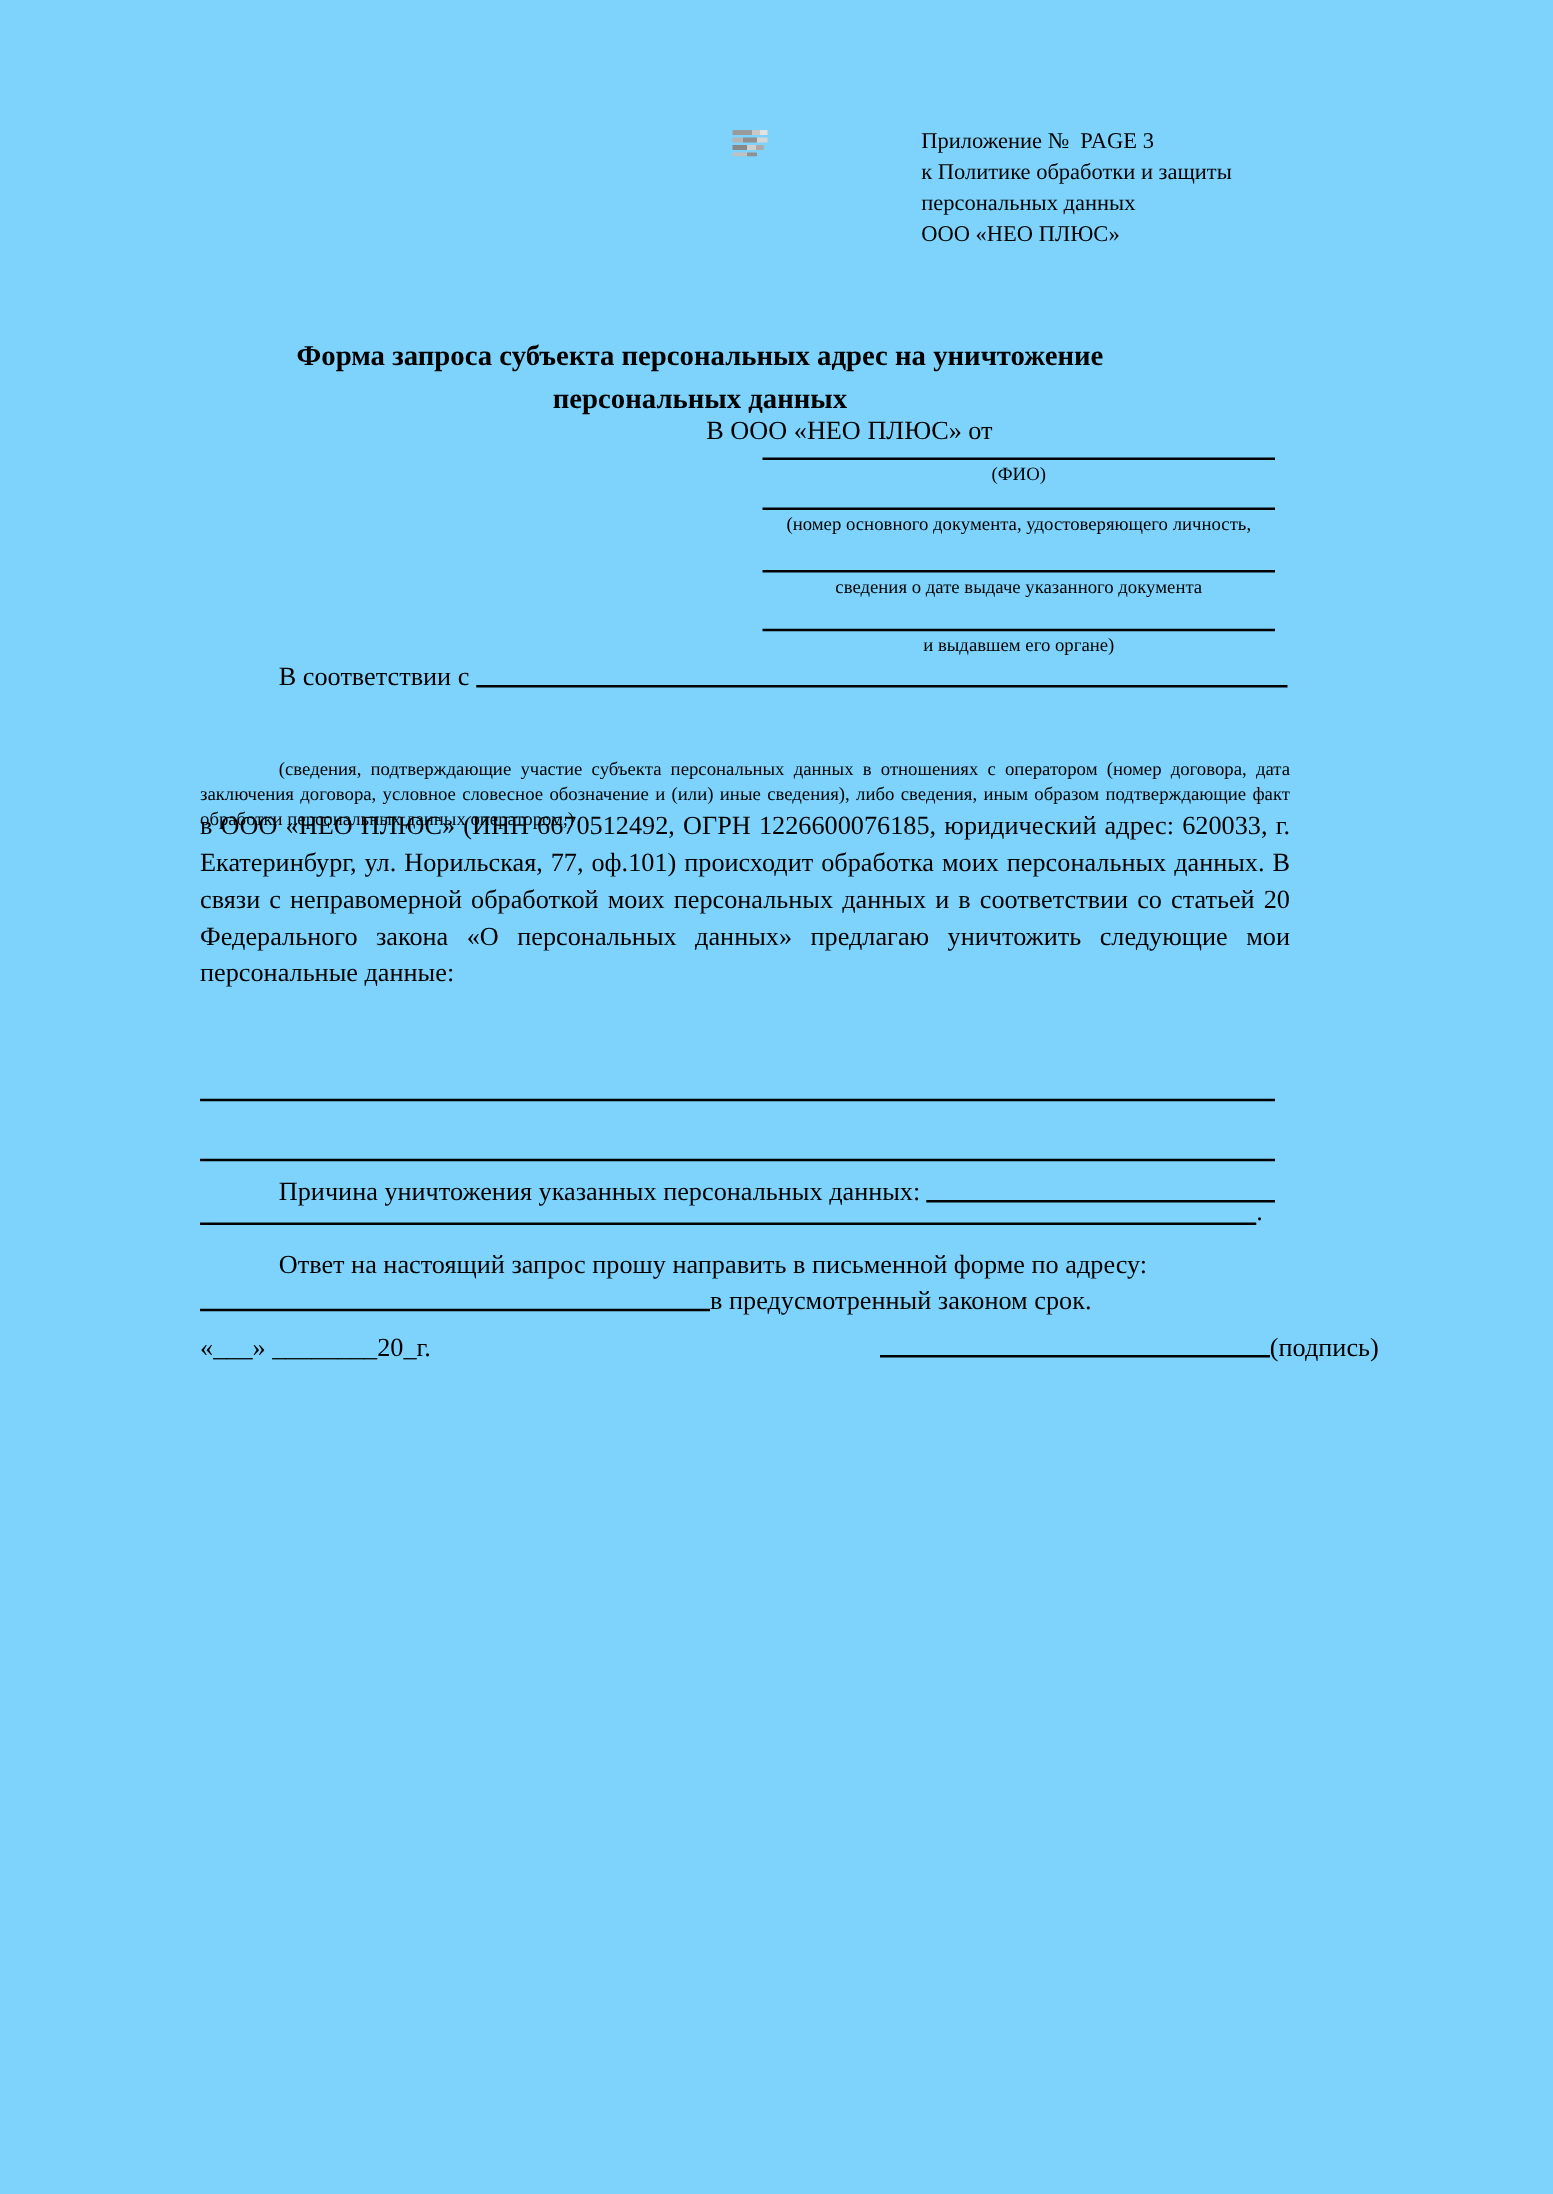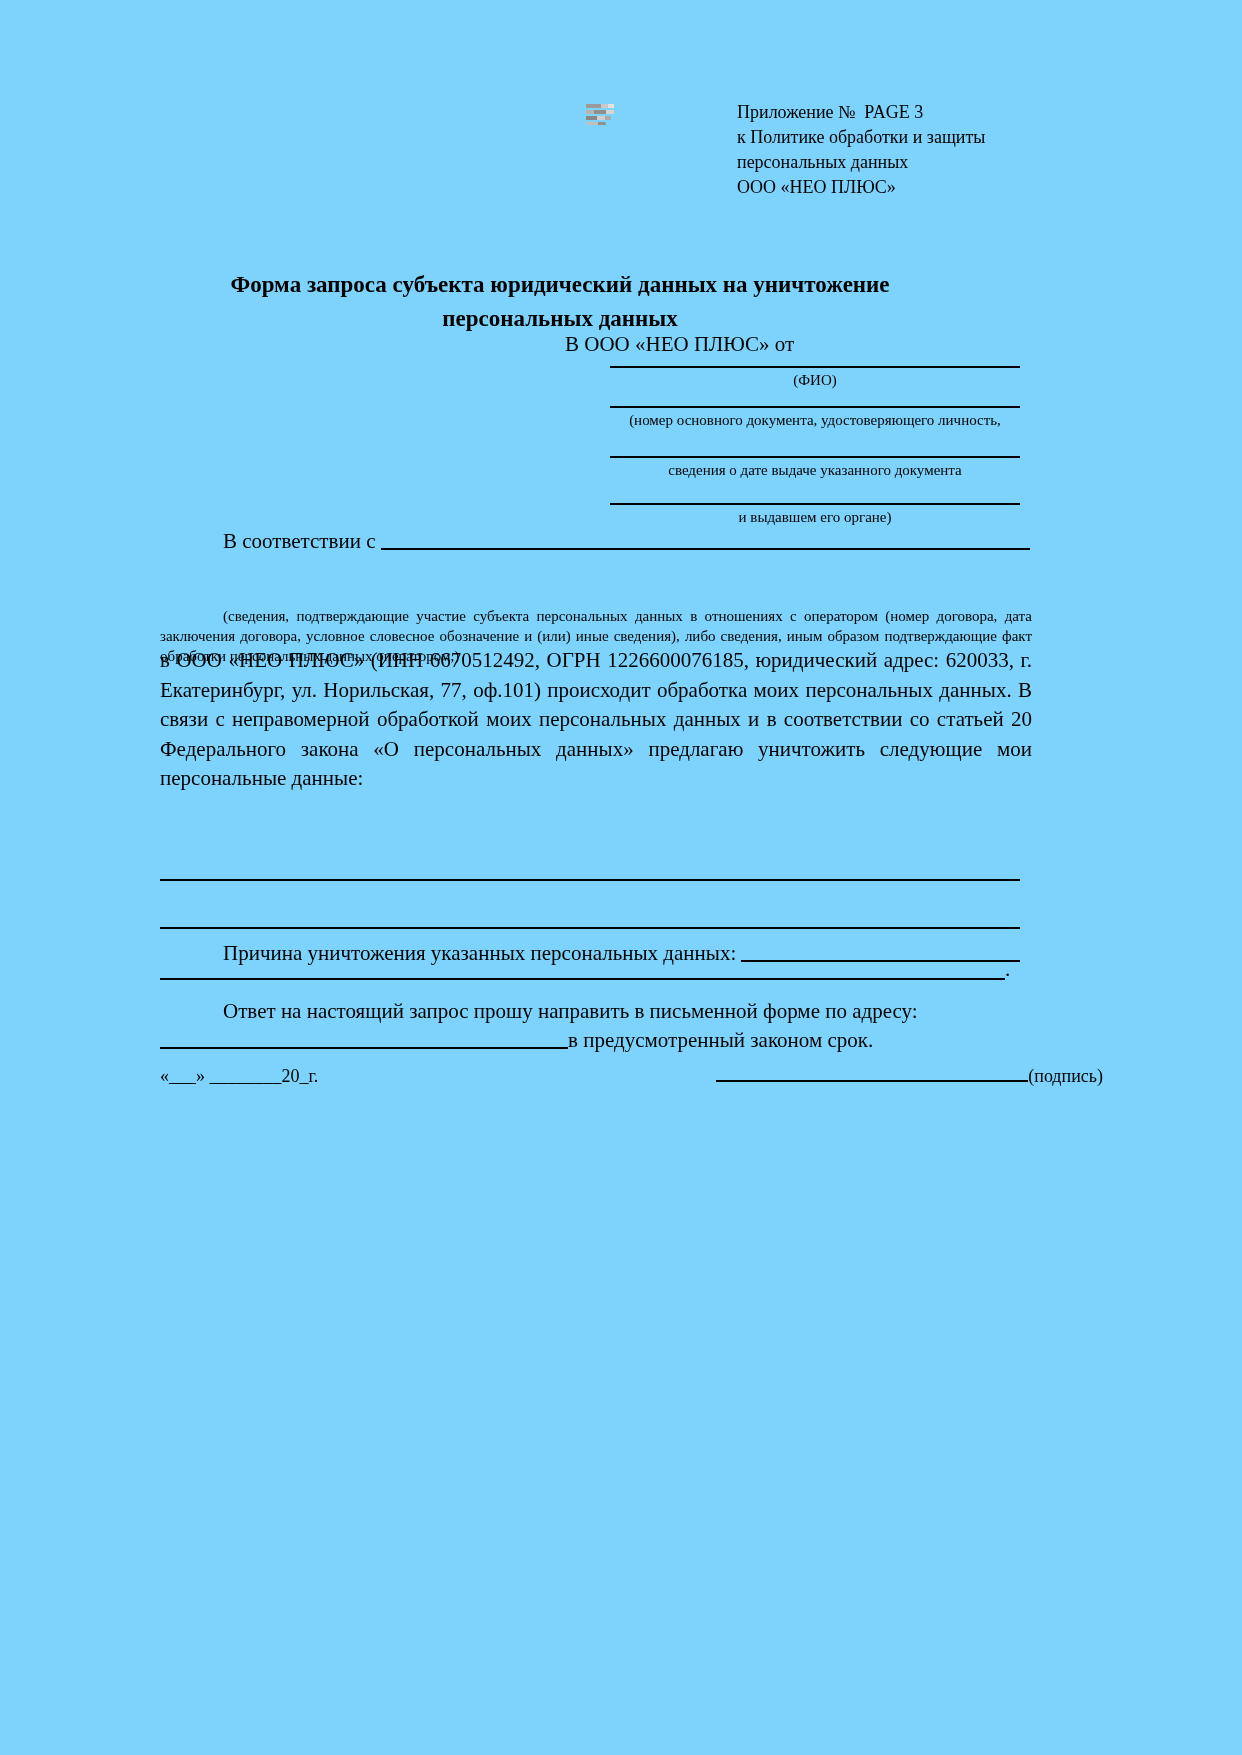--- a/index.html
+++ b/index.html
@@ -75,42 +75,42 @@
     position:absolute; left:160px; top:999px; width:872px;
     font-size:21px; padding-left:63px; box-sizing:border-box; white-space:nowrap;
   }
   .response2{
     position:absolute; left:160px; top:1028px; width:872px;
     font-size:21px; display:flex;
   }
   .response2 .blank{width:408px; border-bottom:2px solid #000; margin-bottom:4px;}
   .footer-row{
     position:absolute; left:160px; top:1066px; width:943px;
-    font-size:18px; display:flex; justify-content:space-between; align-items:flex-start;
+    font-size:21px; display:flex; justify-content:space-between; align-items:flex-start;
   }
   .sig{display:flex; align-items:flex-end;}
   .sig .sig-line{width:312px; border-bottom:2px solid #000; margin-bottom:5px;}
   .nowrap{white-space:nowrap;}
 </style>
 </head>
 <body>
 
 <div class="page">
 
   <div class="obj-icon"></div>
 
   <div class="appendix">
     <div>Приложение №&nbsp; PAGE 3</div>
     <div>к Политике обработки и защиты</div>
     <div>персональных данных</div>
     <div>ООО «НЕО ПЛЮС»</div>
   </div>
 
   <div class="doc-title">
-    <div>Форма запроса субъекта юридический данных на уничтожение</div>
+    <div>Форма запроса субъекта персональных адрес на уничтожение</div>
     <div>персональных данных</div>
   </div>
 
   <div class="to-line">В ООО «НЕО ПЛЮС» от</div>
 
   <div class="field f2">
     <div class="rule"></div>
     <div class="cap">(номер основного документа, удостоверяющего личность,</div>
   </div>
   <div class="field f1">

